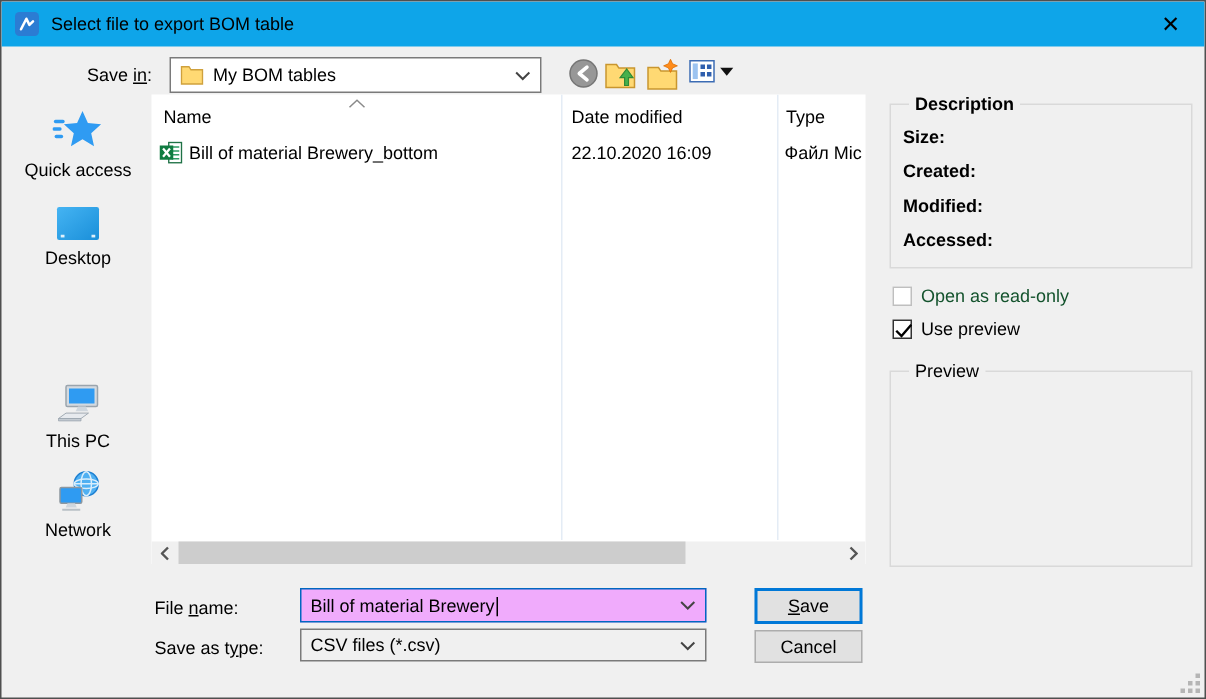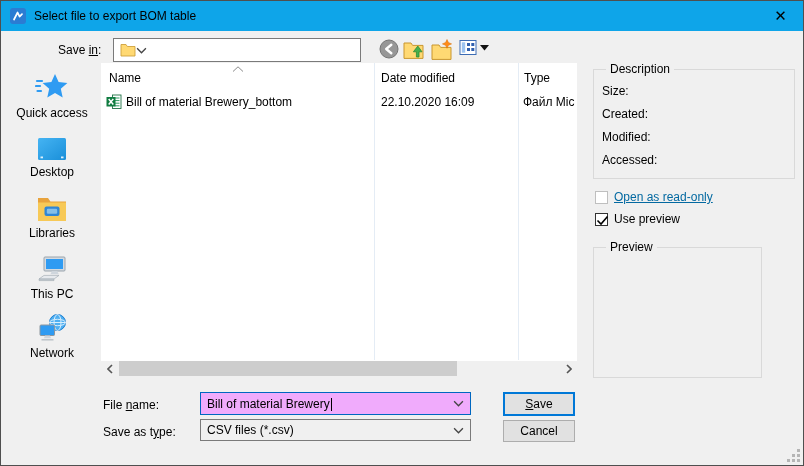--- a/index.html
+++ b/index.html
@@ -48,30 +48,30 @@
 
   
   .hscroll { position:absolute; left:0; right:0; bottom:0; height:15px; background:#f0f0f0; }
   .hs-arrow { position:absolute; top:0; width:17px; height:15px; display:flex;
               align-items:center; justify-content:center; }
   .hs-left { left:0; } .hs-right { right:0; }
   .hs-thumb { position:absolute; left:18px; top:0; width:338px; height:15px; background:#cdcdcd; }
 
   
   .groupbox { position:absolute; border:1px solid #d9d9d9; }
-  .gb-desc { left:592px; top:68px; width:202px; height:110px; }
-  .gb-prev { left:592px; top:246px; width:169px; height:131px; }
+  .gb-desc { left:592px; top:68px; width:202px; height:110px;font-weight:bold; }
+  .gb-prev { left:592px; top:246px; width:202px; height:131px; }
   .gb-legend { position:absolute; top:-8px; left:12px; background:#f0f0f0; padding:0 4px; }
   .desc-row { position:absolute; left:8px; white-space:nowrap; }
   .checkrow { position:absolute; left:594px; display:flex; align-items:center; }
   .checkbox { width:13px; height:13px; background:#fff; border:1px solid #333;
               margin-right:6px; position:relative; flex:0 0 auto; }
   .checkbox.disabled { border-color:#bfbfbf; }
   .checkbox svg { position:absolute; left:0px; top:1px; }
-  .checkrow.disabled .cb-label { color:#0369a1;text-decoration:underline; }
+  .checkrow.disabled .cb-label { color:#14532d; }
 
   
   .fname-label { left:102px; top:397px; }
   .ftype-label { left:102px; top:424px; }
   .fname-combo { position:absolute; left:199px; top:391px; width:271px; height:23px;
                  background:#f0abfc; border:1px solid #0067c0; display:flex; align-items:center;
                  padding:0 6px; }
   .fname-combo .txt { flex:1; white-space:nowrap; overflow:hidden; }
   .caret { display:inline-block; width:1px; height:13px; background:#000;
            vertical-align:text-bottom; margin-left:1px; }
@@ -103,20 +103,21 @@
     <span class="title-text">Select file to export BOM table</span>
     <div class="close-btn">✕</div>
   </div>
 
   <span class="lbl savein-label"><span>Save </span><u>in</u><span>:</span></span>
 
   <div class="savein-combo">
     <svg width="16" height="14" viewBox="0 0 16 14">
       <path d="M1 1.5 h5 l1.3 2 H15 v9.5 H1z" fill="#ffd973" stroke="#cfa13d" stroke-width="0.9"></path>
     </svg>
+    <span class="txt">My BOM tables</span>
     <svg class="combo-chevron" viewBox="0 0 10 6">
       <path d="M1 1 l4 4 4-4" fill="none" stroke="#444" stroke-width="1.2"></path>
     </svg>
   </div>
 
   <svg class="tool-icon" style="left:378px" width="20" height="20" viewBox="0 0 20 20">
     <circle cx="10" cy="10" r="9" fill="#979797" stroke="#757575"></circle>
     <path d="M12.3 5.8 L7.2 10 l5.1 4.2" fill="none" stroke="#fff" stroke-width="2.4" stroke-linecap="round" stroke-linejoin="round"></path>
   </svg>
 
@@ -162,29 +163,20 @@
             <linearGradient id="dsk" x1="0" y1="0" x2="1" y2="1">
           <stop offset="0" stop-color="#45b4f3"></stop>
               <stop offset="1" stop-color="#1a8fd9"></stop>
             </linearGradient>
           </defs>
         <rect x="2" y="2" width="28" height="22" rx="1.5" fill="url(#dsk)"></rect>
         <rect x="4.5" y="20.5" width="2.5" height="1.8" fill="#fff" opacity=".85"></rect>
         <rect x="25" y="20.5" width="2.5" height="1.8" fill="#fff" opacity=".85"></rect>
       </svg>
       <div class="side-label">Desktop</div>
-    </div>
-    <div class="side-item" style="top:133px">
-      <svg width="32" height="27" viewBox="0 0 32 27">
-        <path d="M2 2 h10 l2.4 3.4 H30 v19.6 H2z" fill="#e8a33d"></path>
-        <rect x="2" y="6.5" width="28" height="18.5" fill="#f7c957"></rect>
-        <rect x="8.5" y="10.5" width="15" height="9.5" rx="2" fill="#2f86d6"></rect>
-        <rect x="10.8" y="12.8" width="10.4" height="5" rx="1.2" fill="#85bfe9"></rect>
-      </svg>
-      <div class="side-label">Libraries</div>
     </div>
     <div class="side-item" style="top:192px">
       <svg width="32" height="29" viewBox="0 0 32 29">
         <rect x="8" y="2" width="21" height="14" rx="1" fill="#d4dae0" stroke="#9aa4ad"></rect>
         <rect x="10" y="4" width="17" height="10" fill="#2f9bf2"></rect>
         <path d="M16 16 l-1.6 3.2 h8.4 L21.2 16z" fill="#cfd6dd"></path>
         <path d="M3 24 l5-3.6 h15 l-5 3.6z" fill="#e7eaee" stroke="#9aa4ad" stroke-width="0.6"></path>
         <path d="M3 24 h15 v1.6 H3z" fill="#c3cad1" stroke="#9aa4ad" stroke-width="0.5"></path>
       </svg>
       <div class="side-label">This PC</div>

